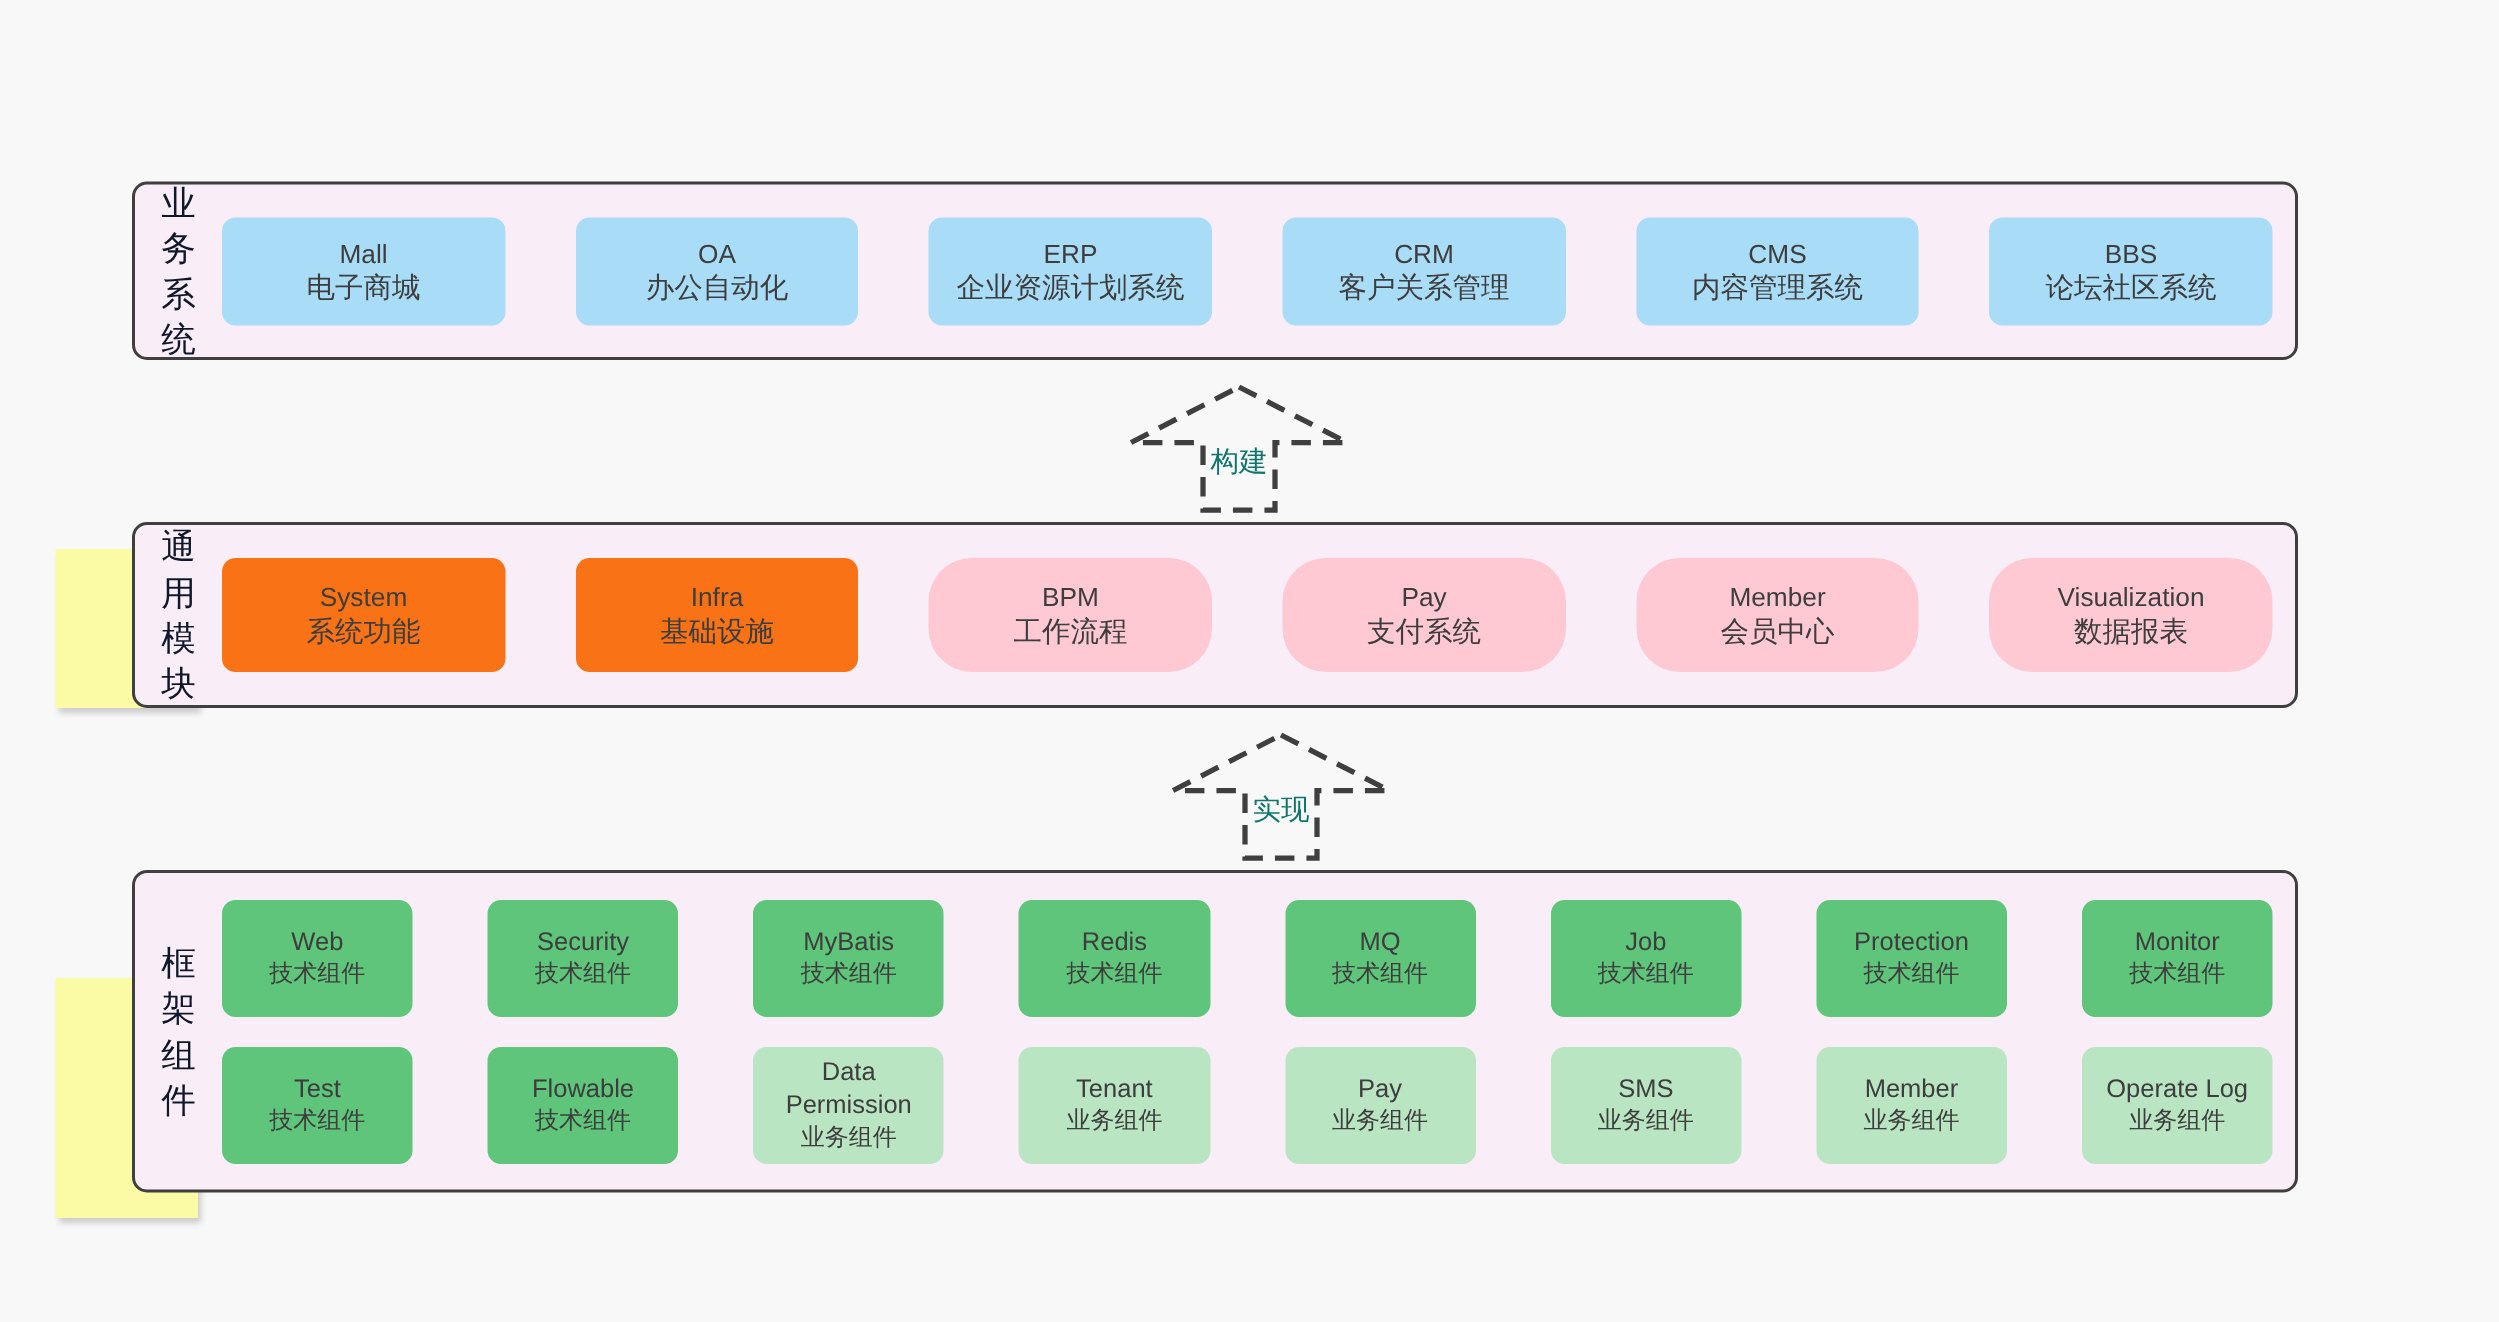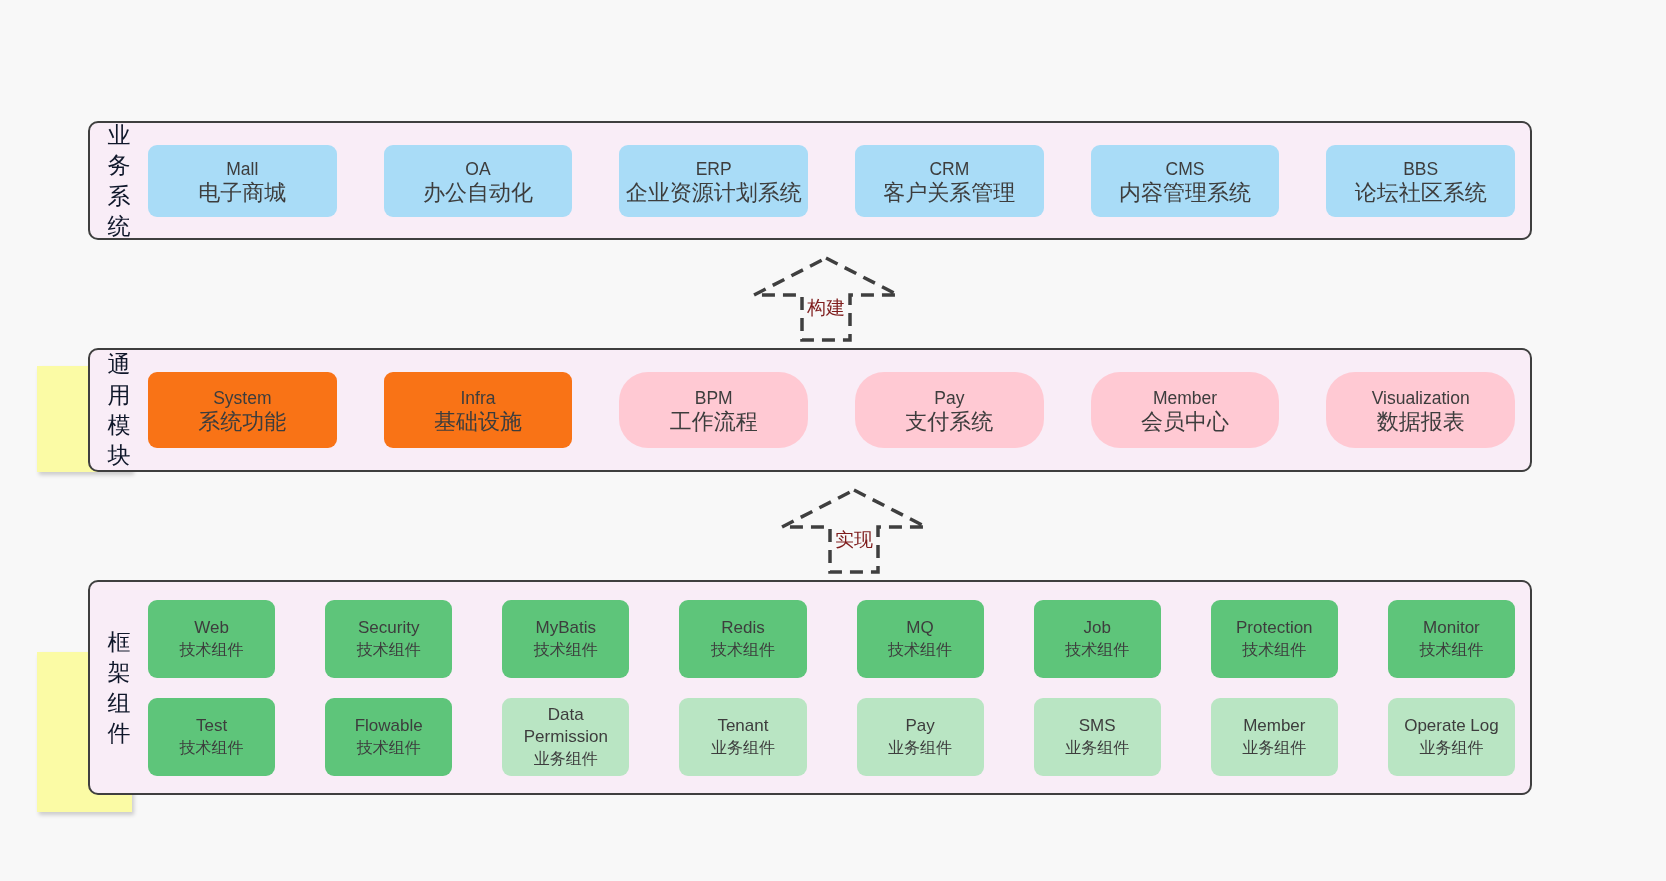--- a/index.html
+++ b/index.html
@@ -21,21 +21,21 @@
     width:1.2em;font-size:23px;line-height:1.32;word-break:break-all;
     text-align:center;color:#0f172a;
   }
   .cells{flex:1;display:flex;align-items:center;gap:47px;padding:0 15px 0 0;}
   .box{
     flex:1;height:72px;border-radius:9px;
     display:flex;flex-direction:column;align-items:center;justify-content:center;
     text-align:center;
   }
   .box .t{font-size:17.5px;line-height:24px;}
-  .box .s{font-size:22px;line-height:24px;}
+  .box .s{font-size:19px;line-height:24px;}
   #band2 .box{height:76px;}
   .blue{background:#a9dcf7;}
   .red{background:#f97316;text-align:center;}
   .pink{background:#ffc9d3;border-radius:29px;}
   .green{background:#5ec57a;}
   .lgreen{background:#b9e5c3;}
   #band3 .rows{flex:1;display:flex;flex-direction:column;justify-content:center;gap:20px;padding-right:15px;}
   #band3 .cells{flex:none;gap:50px;padding:0;}
   #band3 .box{height:78px;padding:0 6px;box-sizing:border-box;}
   #band3 .box .t{font-size:17px;line-height:22px;}
@@ -51,21 +51,21 @@
     content:"";position:absolute;top:0;right:0;width:15px;height:15px;
     background:linear-gradient(to bottom left,#f8f8f8 0 50%,#c9c9c9 50% 100%);
   }
   .note .vtext{font-size:20px;line-height:1.3;}
   .arrow{position:absolute;width:150px;height:88px;z-index:0;}
   #arrow1{left:751px;top:255px;}
   #arrow2{left:779px;top:487px;}
   .arrow svg{display:block;}
   .arrow-label{
     position:absolute;left:50%;top:40px;transform:translateX(-50%);
-    background:#f8f8f8;padding:0 3px;font-size:19px;white-space:nowrap;color:#7f1d1d;
+    background:#f8f8f8;padding:0 3px;font-size:19px;white-space:nowrap;color:#0f766e;
   }
 </style>
 </head>
 <body>
 
 <div class="note" id="note2">
   <div class="vtext">内置功能</div>
 </div>
 <div class="note" id="note3">
   <div class="vtext">内置组件</div>

